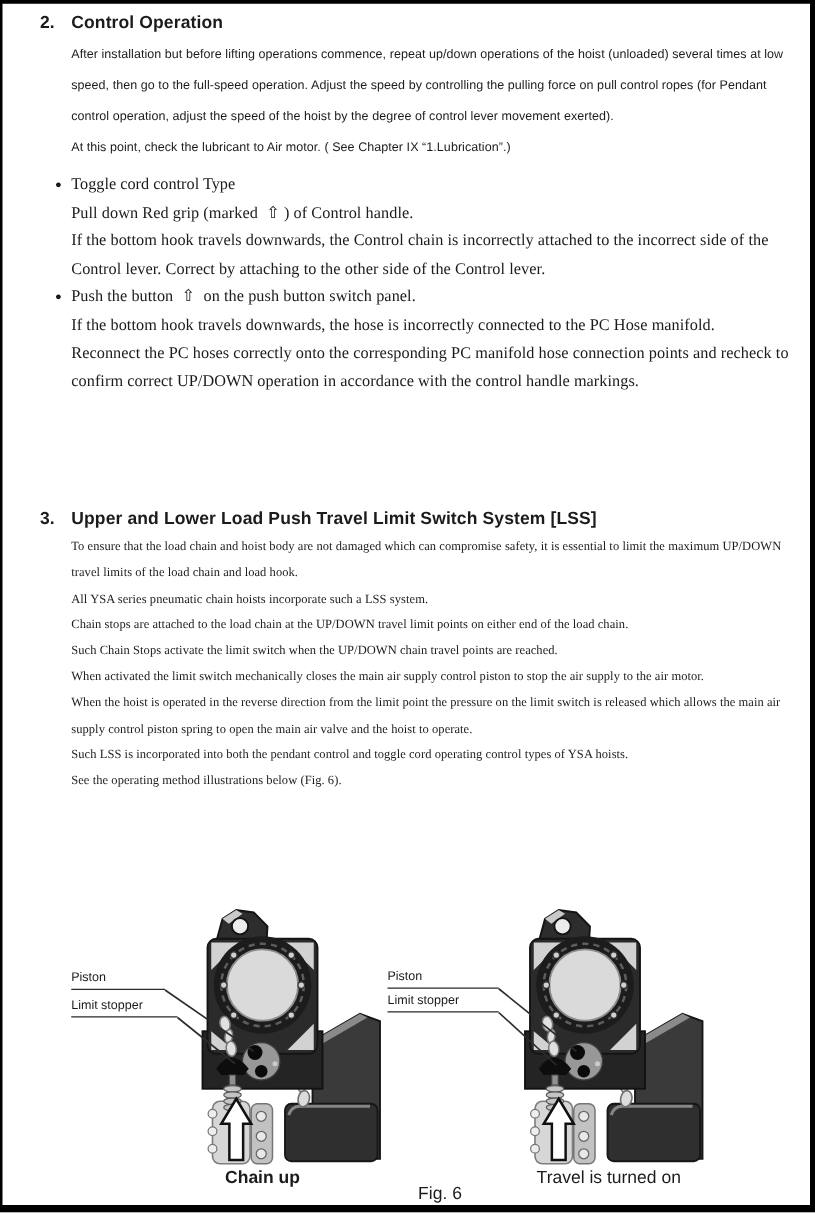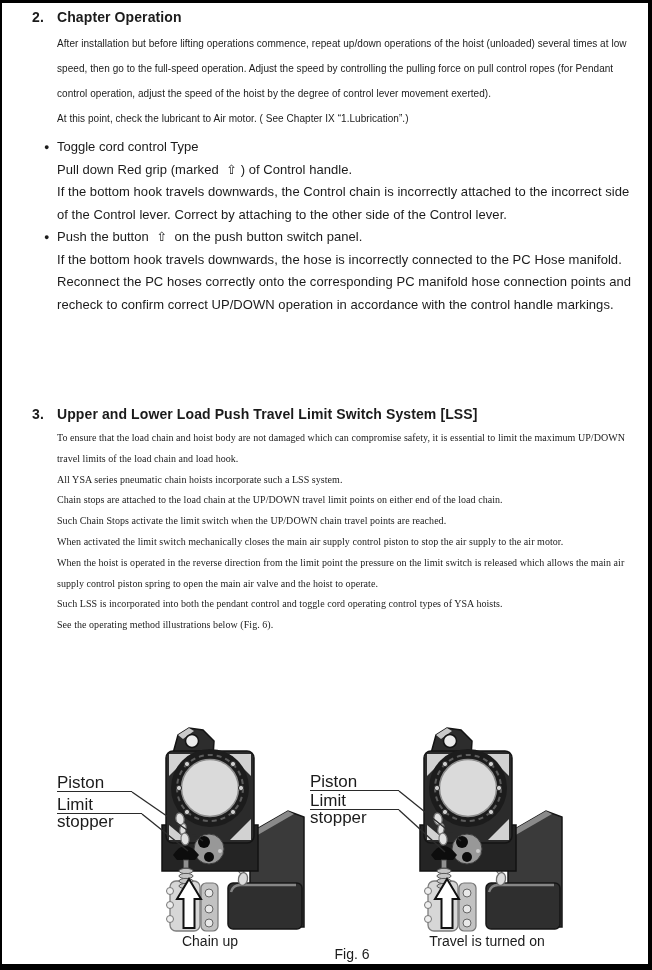--- a/index.html
+++ b/index.html
@@ -25,58 +25,58 @@
   .heading .num { width:25px; flex:0 0 25px; }
   .body-text {
     font-size:10px;
     white-space:pre-wrap;
     letter-spacing:0.05px;
   }
   .s2-body { left:55px; top:28px; width:588px; line-height:25px; }
   .bullet-list { left:42px; top:133px; width:596px; font-size:13px; line-height:22.5px; }
   .bullet-item { display:flex; }
   .bullet-marker { flex:0 0 13px; width:13px; font-size:9px; }
-  .bullet-content { flex:1; }
+  .bullet-content { flex:1;font-family:Liberation Serif, serif; }
   .bullet-body { white-space:pre-wrap; letter-spacing:0.05px; }
   .h2 { left:30px; top:6px; }
   .h3 { left:30px; top:403px; }
   .s3-body { left:55px; top:425px; width:590px; line-height:20.8px;font-family:Liberation Serif, serif; }
 
   
   .figure-area { left:0; top:712px; width:648px; height:248px; }
   .fig-svg { position:absolute; left:0; top:0; }
   .fig-label {
     position:absolute;
-    font-size:17px;
+    font-size:10px;
     border-bottom:1.4px solid #2a2a2a;
     line-height:17px;
     height:18px;
     box-sizing:border-box;
   }
   .lbl-piston-left  { left:55px;  top:59px; width:75px; }
   .lbl-stopper-left { left:55px;  top:81px; width:85px; }
   .lbl-piston-right { left:308px; top:58px; width:89px; }
   .lbl-stopper-right{ left:308px; top:77px; width:89px; }
   .fig-caption {
     position:absolute;
     font-size:14px;
     text-align:center;
   }
-  .cap-left  { left:138px; top:218px; width:140px; }
+  .cap-left  { left:138px; top:218px; width:140px;font-weight:bold; }
   .cap-right { left:405px; top:218px; width:160px; }
   .cap-fig   { left:300px; top:231px; width:100px; }
 </style>
 </head>
 <body>
 
 <div class="page">
 
   <div class="abs heading h2">
     <span class="num">2.</span>
-    <span>Chapter Operation</span>
+    <span>Control Operation</span>
   </div>
 
   <div class="abs body-text s2-body">After installation but before lifting operations commence, repeat up/down operations of the hoist (unloaded) several times at low speed, then go to the full-speed operation. Adjust the speed by controlling the pulling force on pull control ropes (for Pendant control operation, adjust the speed of the hoist by the degree of control lever movement exerted).
 At this point, check the lubricant to Air motor. ( See Chapter IX “1.Lubrication”.)</div>
 
   <div class="abs bullet-list">
     <div class="bullet-item">
       <span class="bullet-marker">●</span>
       <div class="bullet-content">
         <div>Toggle cord control Type</div>

